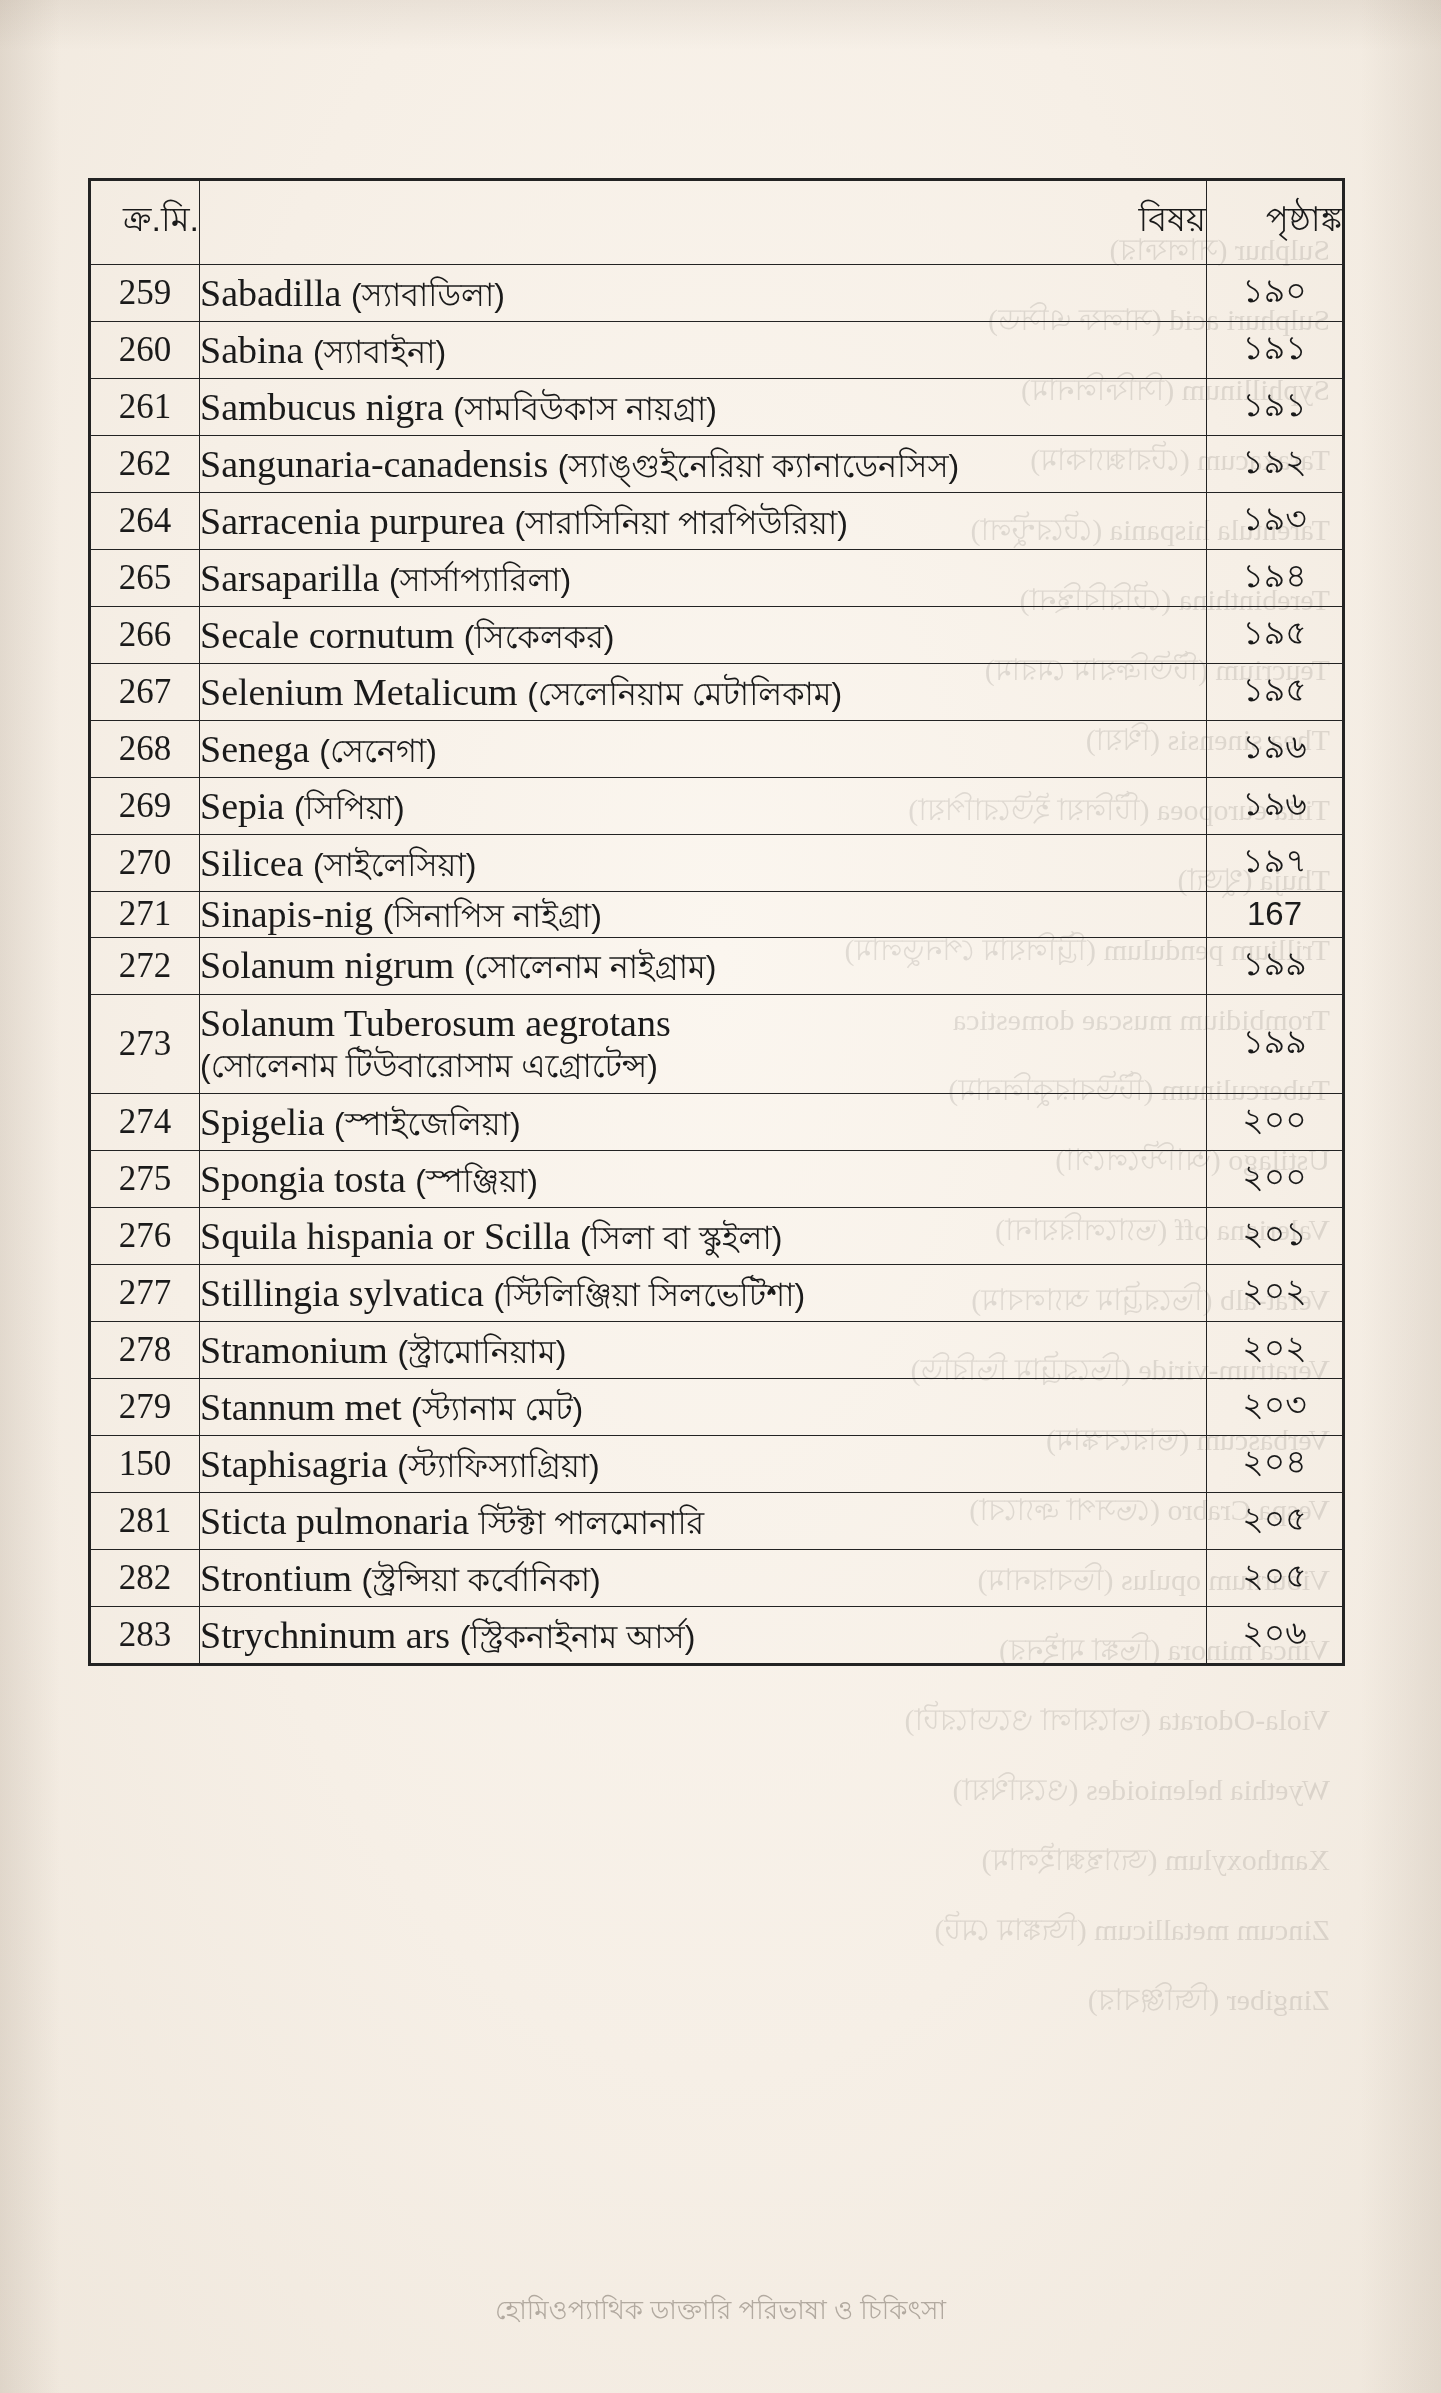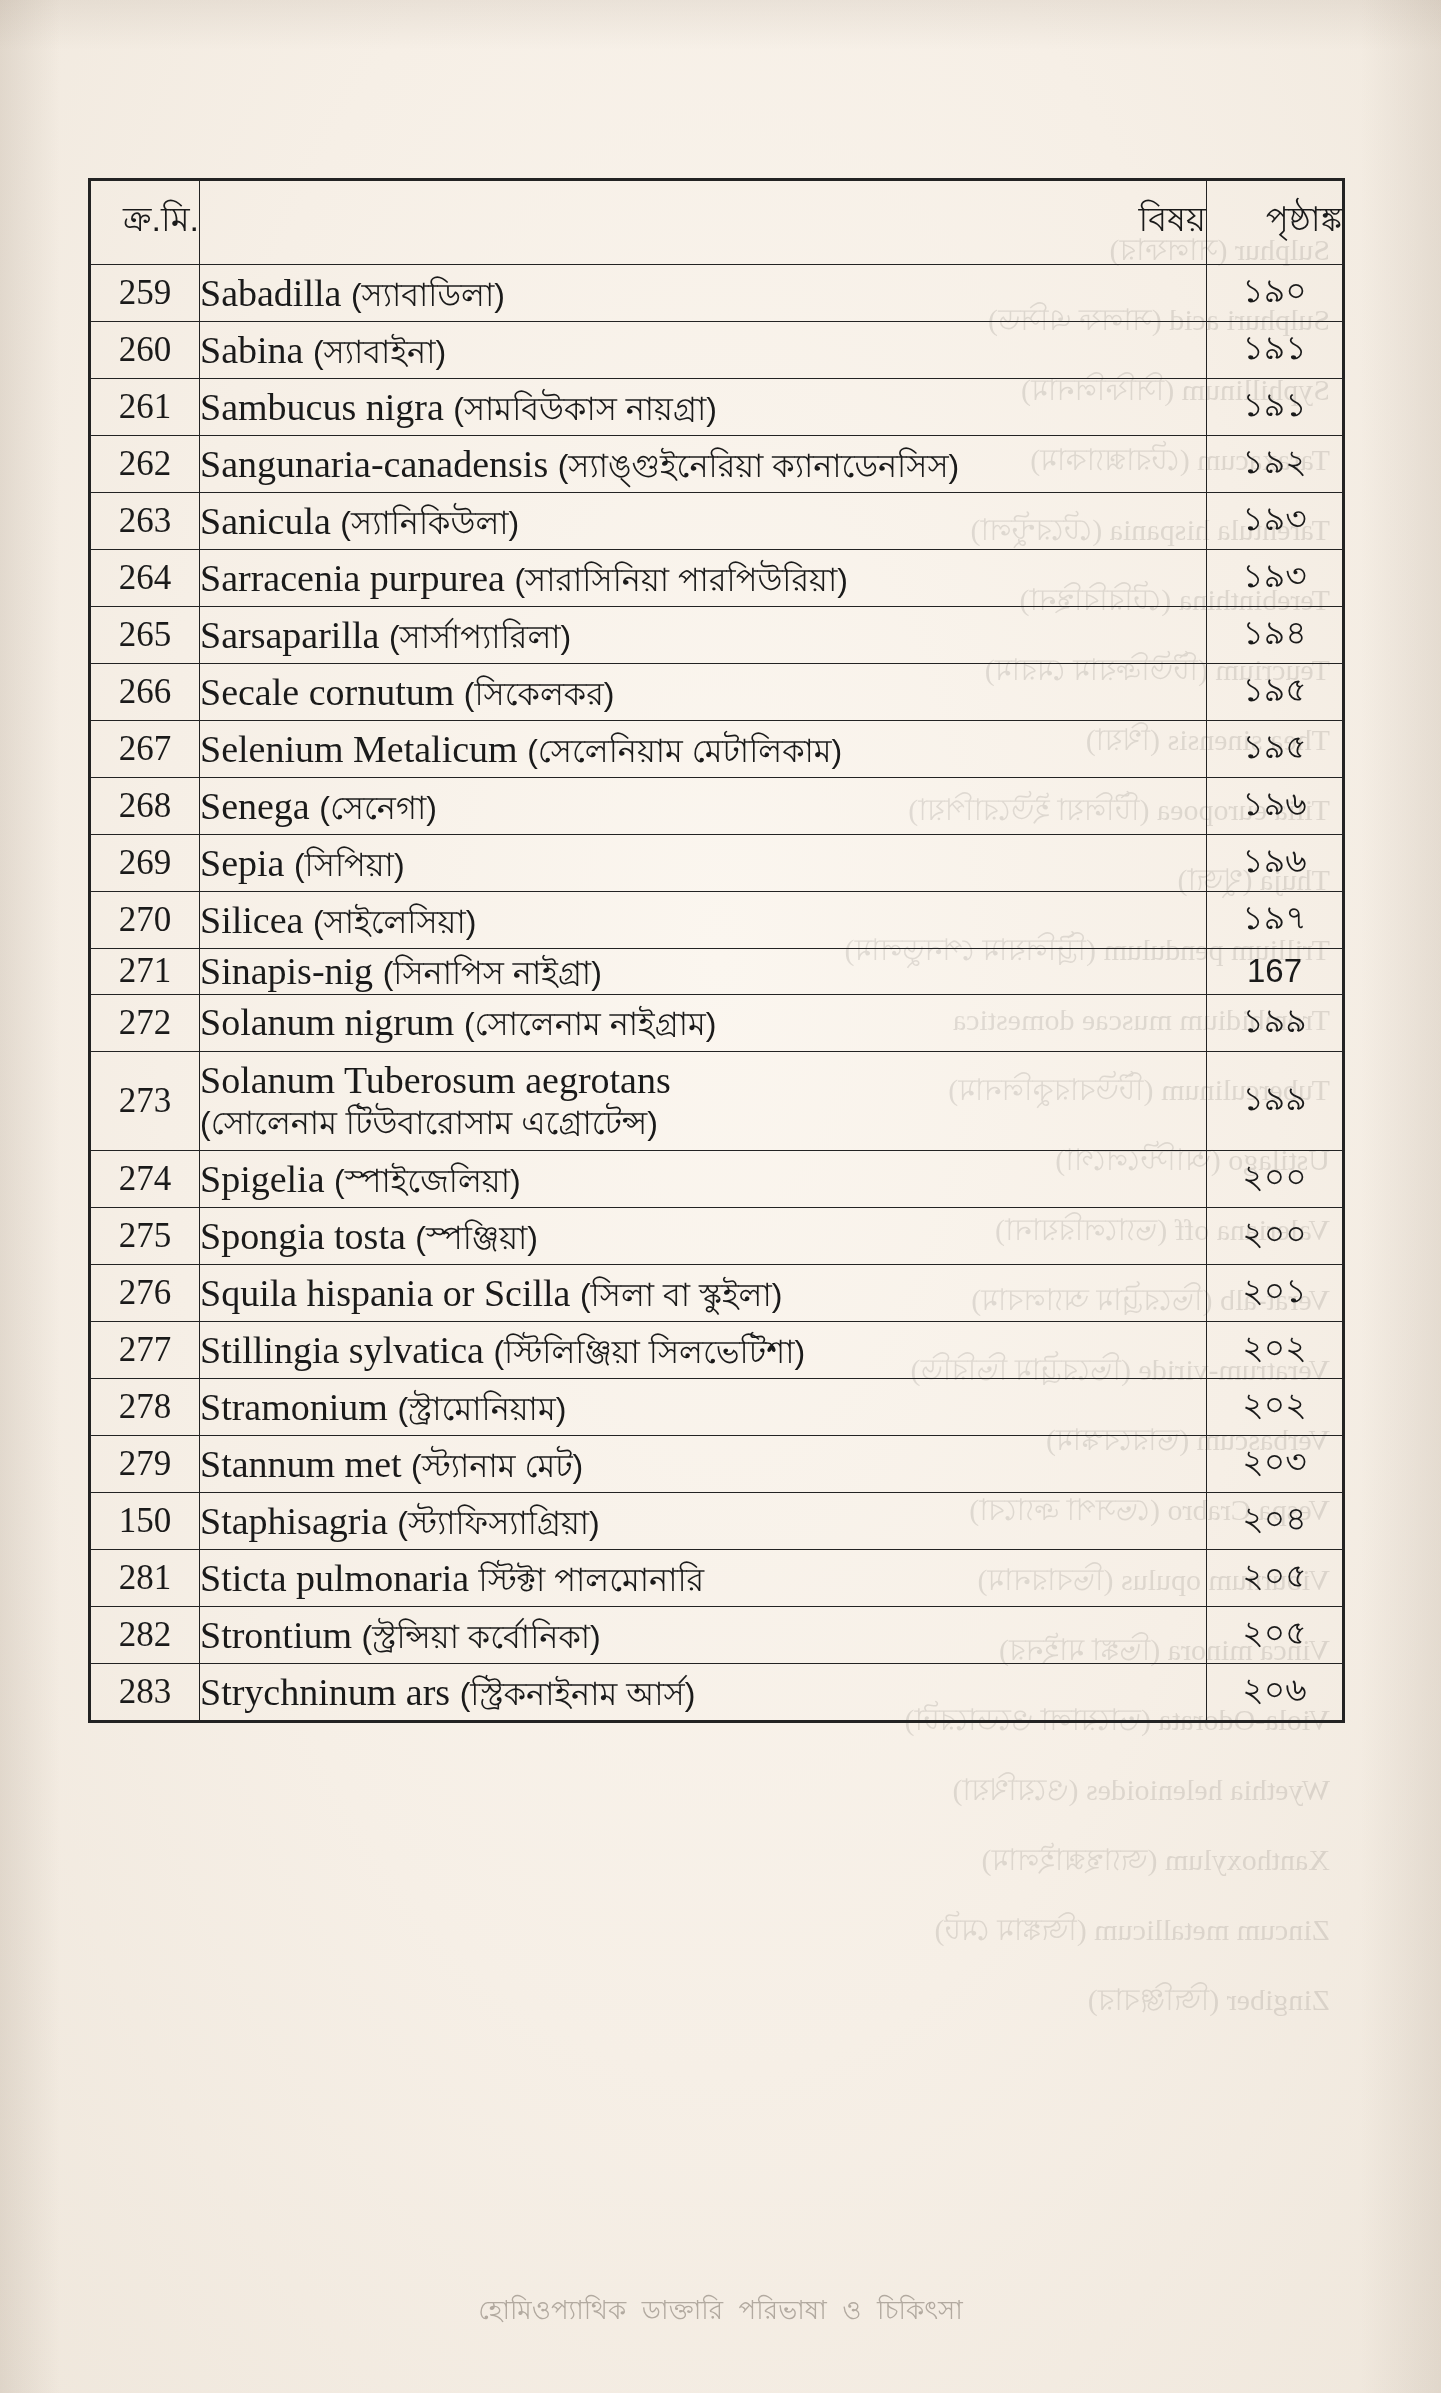--- a/index.html
+++ b/index.html
@@ -123,21 +123,21 @@
 
   .footer-note {
     position: absolute;
     left: 0;
     right: 0;
     top: 2290px;
     text-align: center;
     font-size: 26px;
     color: #7d746a;
     opacity: 0.55;
-    font-family: Liberation Mono, monospace;
+    font-family: Liberation Sans, sans-serif;
   }
 </style>
 </head>
 <body>
 
 <div class="paper"></div>
 <div class="edge-shadow-left"></div>
 <div class="edge-shadow-top"></div>
 <div class="edge-shadow-right"></div>
 
@@ -192,25 +192,20 @@
           <td class="col-sl">261</td>
           <td class="col-subject"><span class="en">Sambucus nigra</span> <span class="bn">(সামবিউকাস নায়গ্রা)</span></td>
           <td class="col-page">১৯১</td>
         </tr>
         <tr>
           <td class="col-sl">262</td>
           <td class="col-subject"><span class="en">Sangunaria-canadensis</span> <span class="bn">(স্যাঙ্গুইনেরিয়া ক্যানাডেনসিস)</span></td>
           <td class="col-page">১৯২</td>
         </tr>
         <tr>
-          <td class="col-sl">263</td>
-          <td class="col-subject"><span class="en">Sanicula</span> <span class="bn">(স্যানিকিউলা)</span></td>
-          <td class="col-page">১৯৩</td>
-        </tr>
-        <tr>
           <td class="col-sl">264</td>
           <td class="col-subject"><span class="en">Sarracenia purpurea</span> <span class="bn">(সারাসিনিয়া পারপিউরিয়া)</span></td>
           <td class="col-page">১৯৩</td>
         </tr>
         <tr>
           <td class="col-sl">265</td>
           <td class="col-subject"><span class="en">Sarsaparilla</span> <span class="bn">(সার্সাপ্যারিলা)</span></td>
           <td class="col-page">১৯৪</td>
         </tr>
         <tr>

